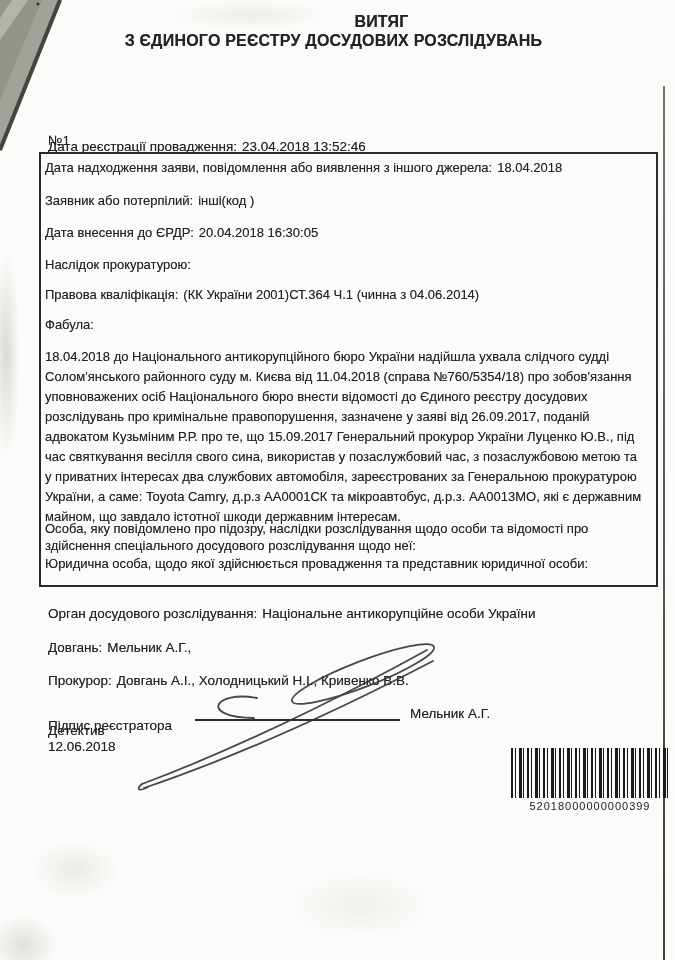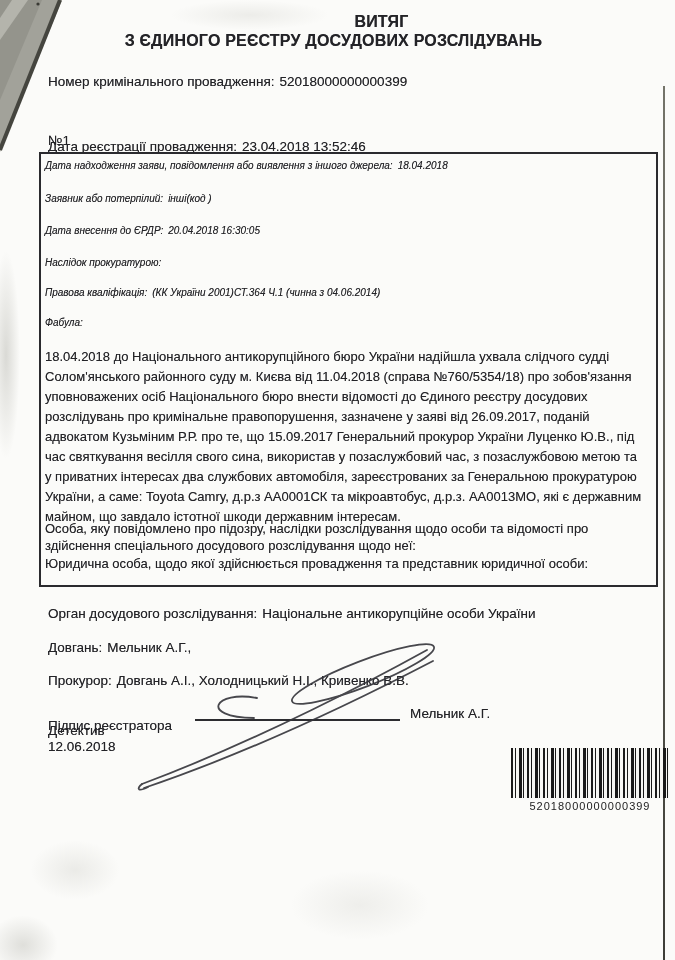--- a/index.html
+++ b/index.html
@@ -5,22 +5,22 @@
   html,body{margin:0;padding:0;background:#e9e9e6;}
   .page{
     position:relative;width:675px;height:960px;margin:0 auto;
     background:#fbfbf9;overflow:hidden;
     font-family:"Liberation Sans", sans-serif;
     color:#232327;
   }
   .abs{position:absolute;}
   .line{position:absolute;white-space:nowrap;font-size:13.5px;
         text-shadow:0 0 0.5px rgba(35,35,40,0.55);}
-  .boxline{position:absolute;white-space:nowrap;font-size:10px;
-        text-shadow:0 0 0.5px rgba(35,35,40,0.5);font-style:italic;}
+  .boxline{position:absolute;white-space:nowrap;font-size:13px;
+        text-shadow:0 0 0.5px rgba(35,35,40,0.5);}
   .lv .val{margin-left:5px;}
   .title{position:absolute;left:0;width:667px;text-align:center;
         font-weight:bold;font-size:16px;letter-spacing:0.2px;
         text-shadow:0 0 0.6px rgba(35,35,40,0.6);}
   .record-box{position:absolute;left:39px;top:152px;width:615px;height:431px;
         border:2px solid #2a2a2e;}
   .para{position:absolute;white-space:pre-line;font-size:13px;
         text-shadow:0 0 0.5px rgba(35,35,40,0.5);}
   .sig-underline{position:absolute;left:195px;top:719px;width:205px;height:2px;
         background:#2c2c30;}
@@ -57,23 +57,20 @@
 
   <div class="smudge" style="left:-8px;top:250px;width:28px;height:210px;background:radial-gradient(ellipse at center, rgba(140,140,130,0.30), transparent 70%);"></div>
   <div class="smudge" style="left:30px;top:840px;width:90px;height:60px;background:radial-gradient(ellipse at center, rgba(160,160,150,0.18), transparent 70%);"></div>
   <div class="smudge" style="left:290px;top:870px;width:140px;height:70px;background:radial-gradient(ellipse at center, rgba(165,165,155,0.15), transparent 70%);"></div>
   <div class="smudge" style="left:-12px;top:915px;width:70px;height:60px;background:radial-gradient(ellipse at center, rgba(150,150,140,0.28), transparent 70%);"></div>
   <div class="smudge" style="left:170px;top:0px;width:160px;height:30px;background:radial-gradient(ellipse at center, rgba(170,170,160,0.18), transparent 70%);"></div>
 
   <div class="title" style="top:13px;padding-left:48px;">ВИТЯГ</div>
   <div class="title" style="top:32px;">З ЄДИНОГО РЕЄСТРУ ДОСУДОВИХ РОЗСЛІДУВАНЬ</div>
 
-  <div class="line lv" style="left:48px;top:74px;">
-    <span>Номер кримінального провадження:</span><span class="val">52018000000000399</span>
-  </div>
   <div class="line lv" style="left:48px;top:107px;margin-top:32px;">
     <span>Дата реєстрації провадження:</span><span class="val">23.04.2018 13:52:46</span>
   </div>
   <div class="line" style="left:48px;top:133px;">№1</div>
 
   <div class="record-box">
     <div class="boxline lv" style="left:4px;top:6px;">
       <span>Дата надходження заяви, повідомлення або виявлення з іншого джерела:</span><span class="val">18.04.2018</span>
     </div>
     <div class="boxline lv" style="left:4px;top:39px;">

